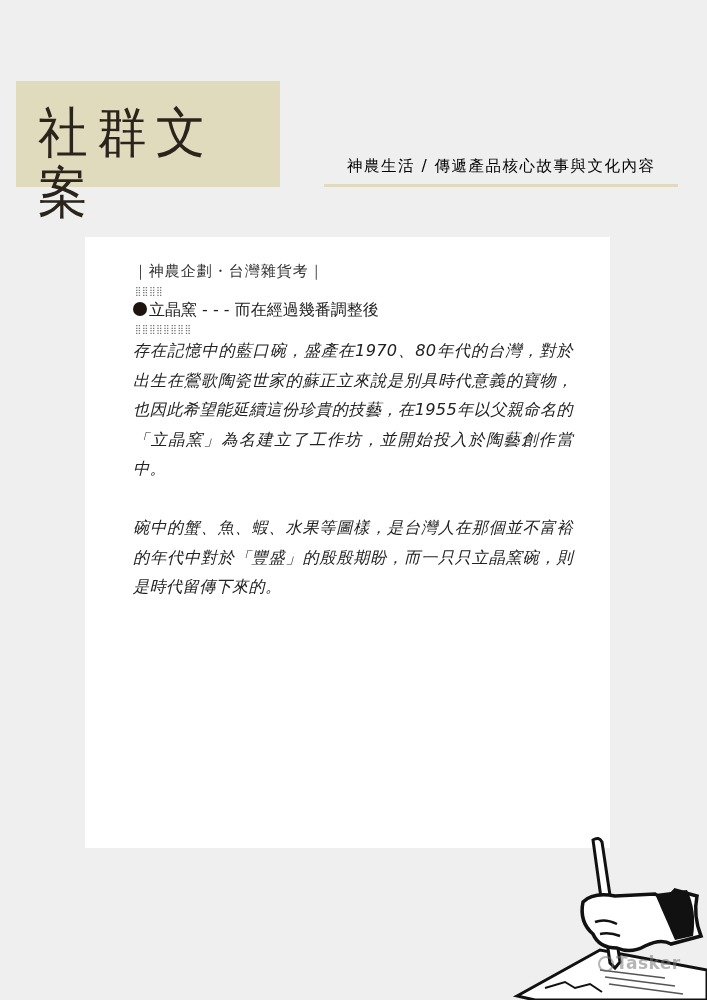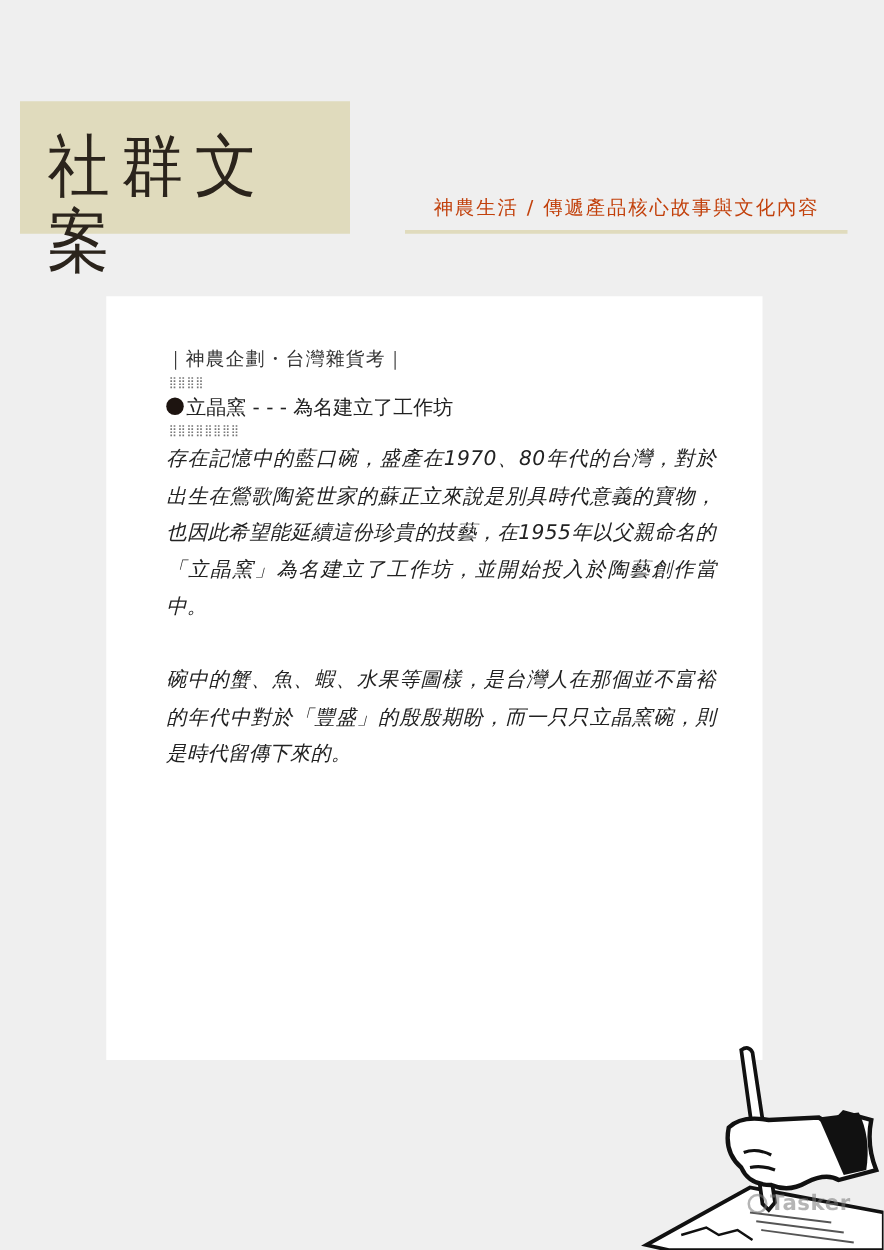--- a/index.html
+++ b/index.html
@@ -17,32 +17,32 @@
       font-family: "DejaVu Sans", sans-serif; font-weight: 300;
       font-size: 54px; letter-spacing: 10px; color: #2b241c; line-height: 60px;
       transform: scaleX(0.92); transform-origin: left center;
     }
     .header-rule {
       position: absolute; left: 324px; top: 184px; width: 354px; height: 3px;
       background: #e0dbbd;
     }
     .subtitle {
       position: absolute; left: 347px; top: 156px;
-      font-size: 15.5px; letter-spacing: 1.5px; color: #c2410c; white-space: nowrap;
+      font-size: 15.5px; letter-spacing: 1.5px; color: #000000; white-space: nowrap;
     }
     .card {
       position: absolute; left: 85px; top: 237px; width: 525px; height: 611px;
       background: #ffffff;
     }
     .content {
       position: absolute; left: 133px; top: 258px; width: 440px;
       color: #222; font-size: 16px;
     }
     .series {
-      font-size: 15px; color: #333; line-height: 26px; letter-spacing: 1px; margin-top: 16px;
+      font-size: 15px; color: #333; line-height: 26px; letter-spacing: 1px;
     }
     .dots {
       font-family: "DejaVu Sans", sans-serif; font-size: 9px; color: #777;
       line-height: 14px; letter-spacing: 0.5px; margin-left: 2px;
     }
     .heading { font-size: 16px; line-height: 24px; color: #222; }
     .heading .bullet {
       display: inline-block; width: 14px; height: 14px; border-radius: 50%;
       background: #1d1410; vertical-align: -1px; margin-right: 2px;
     }
@@ -68,21 +68,21 @@
 </div>
 <div class="header-rule"></div>
 <div class="subtitle">神農生活 / 傳遞產品核心故事與文化內容</div>
 
 <div class="card"></div>
 
 <div class="content">
   <div class="series">｜神農企劃・台灣雜貨考｜</div>
   <div class="dots">⣿⣿⣿⣿</div>
   <div class="heading">
-    <span class="bullet"></span><span>立晶窯 - - - 為名建立了工作坊</span>
+    <span class="bullet"></span><span>立晶窯 - - - 而在經過幾番調整後</span>
   </div>
   <div class="dots">⣿⣿⣿⣿⣿⣿⣿⣿</div>
   <p class="para">存在記憶中的藍口碗，盛產在1970、80年代的台灣，對於出生在鶯歌陶瓷世家的蘇正立來說是別具時代意義的寶物，也因此希望能延續這份珍貴的技藝，在1955年以父親命名的「立晶窯」為名建立了工作坊，並開始投入於陶藝創作當中。</p>
   <p class="para">碗中的蟹、魚、蝦、水果等圖樣，是台灣人在那個並不富裕的年代中對於「豐盛」的殷殷期盼，而一只只立晶窯碗，則是時代留傳下來的。</p>
 </div>
 
 <svg class="illustration" viewBox="0 0 202 170" xmlns="http://www.w3.org/2000/svg">
 
   <polygon points="12,166 95,120 202,140 202,170 30,170" fill="#ffffff" stroke="#111" stroke-width="3"></polygon>
   <path d="M40,158 l20,-6 l10,6 l15,-4 l12,8" fill="none" stroke="#111" stroke-width="2"></path>

